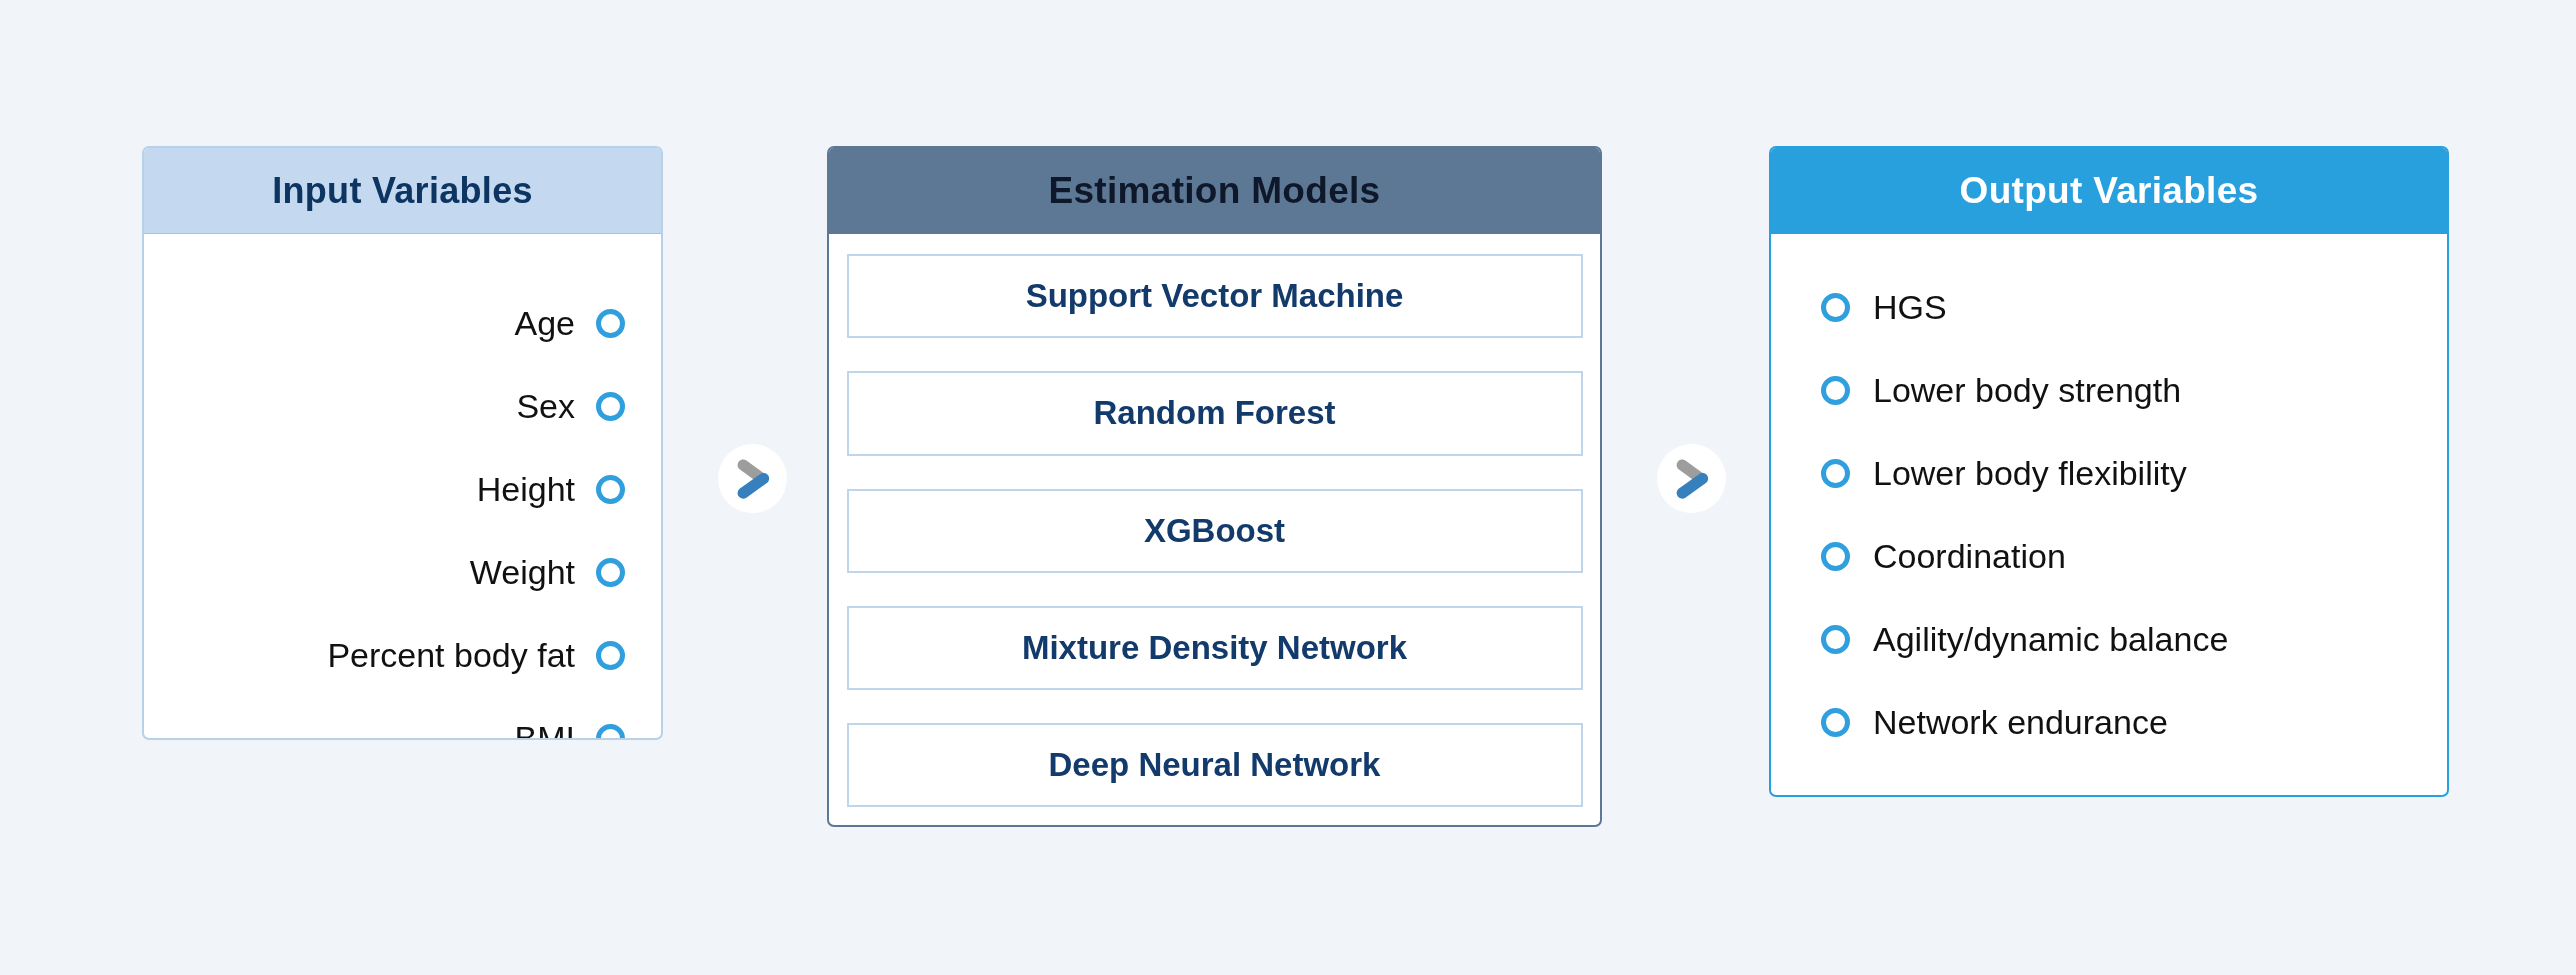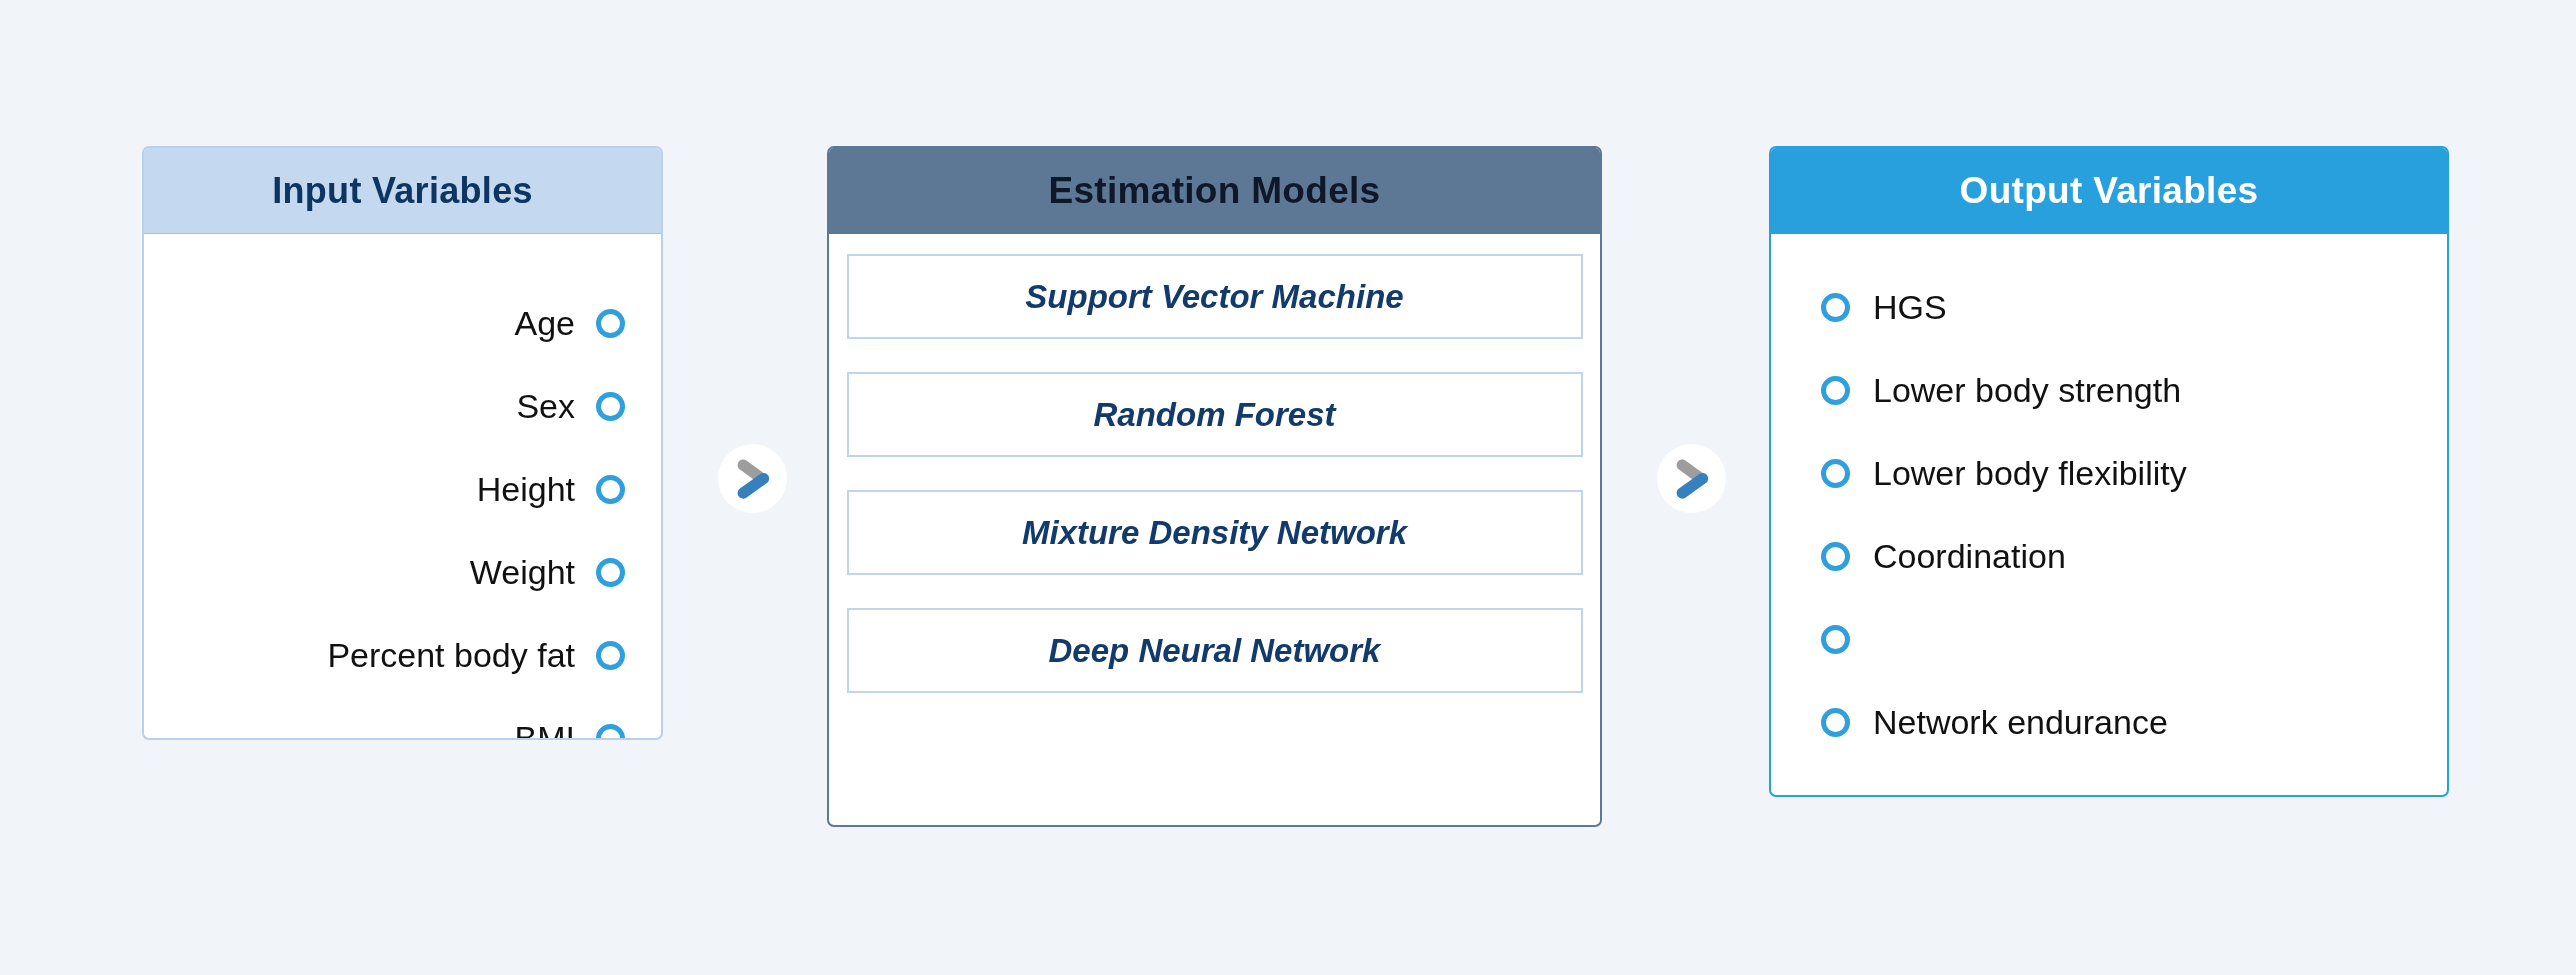--- a/index.html
+++ b/index.html
@@ -119,21 +119,20 @@
     height: 85px;
     border: 2.3px solid #bed5ec;
     background: #ffffff;
     display: flex;
     align-items: center;
     justify-content: center;
     color: #123a6b;
     font-weight: bold;
     font-size: 33px;
     white-space: nowrap;
-    font-style: italic;
   }
 
   
   #output-panel {
     left: 1769px;
     top: 146px;
     width: 680px;
     height: 651px;
     border: 2.9px solid #29a0de;
   }
@@ -210,20 +209,21 @@
       <line x1="43" y1="84" x2="78" y2="59" stroke="#3580bd" stroke-width="19" stroke-linecap="round"></line>
     </svg>
   </div>
 
   <div class="panel" id="models-panel">
     <div class="panel-header">Estimation Models</div>
     <div class="panel-body">
 
       <div class="model-box">Support Vector Machine</div>
       <div class="model-box">Random Forest</div>
+      <div class="model-box">XGBoost</div>
       <div class="model-box">Mixture Density Network</div>
       <div class="model-box">Deep Neural Network</div>
 
     </div>
   </div>
 
   <div class="chevron-node" id="chevron-2">
     <svg viewBox="0 0 118 118" xmlns="http://www.w3.org/2000/svg">
       <line x1="43" y1="36" x2="76" y2="60" stroke="#9d9d9d" stroke-width="19" stroke-linecap="round"></line>
       <line x1="43" y1="84" x2="78" y2="59" stroke="#3580bd" stroke-width="19" stroke-linecap="round"></line>
@@ -245,20 +245,21 @@
       <div class="var-row left-align">
         <span class="ring"></span>
         <span class="var-label">Lower body flexibility</span>
       </div>
       <div class="var-row left-align">
         <span class="ring"></span>
         <span class="var-label">Coordination</span>
       </div>
       <div class="var-row left-align">
         <span class="ring"></span>
+        <span class="var-label">Agility/dynamic balance</span>
       </div>
       <div class="var-row left-align">
         <span class="ring"></span>
         <span class="var-label">Network endurance</span>
       </div>
 
     </div>
   </div>
 
 </div>

